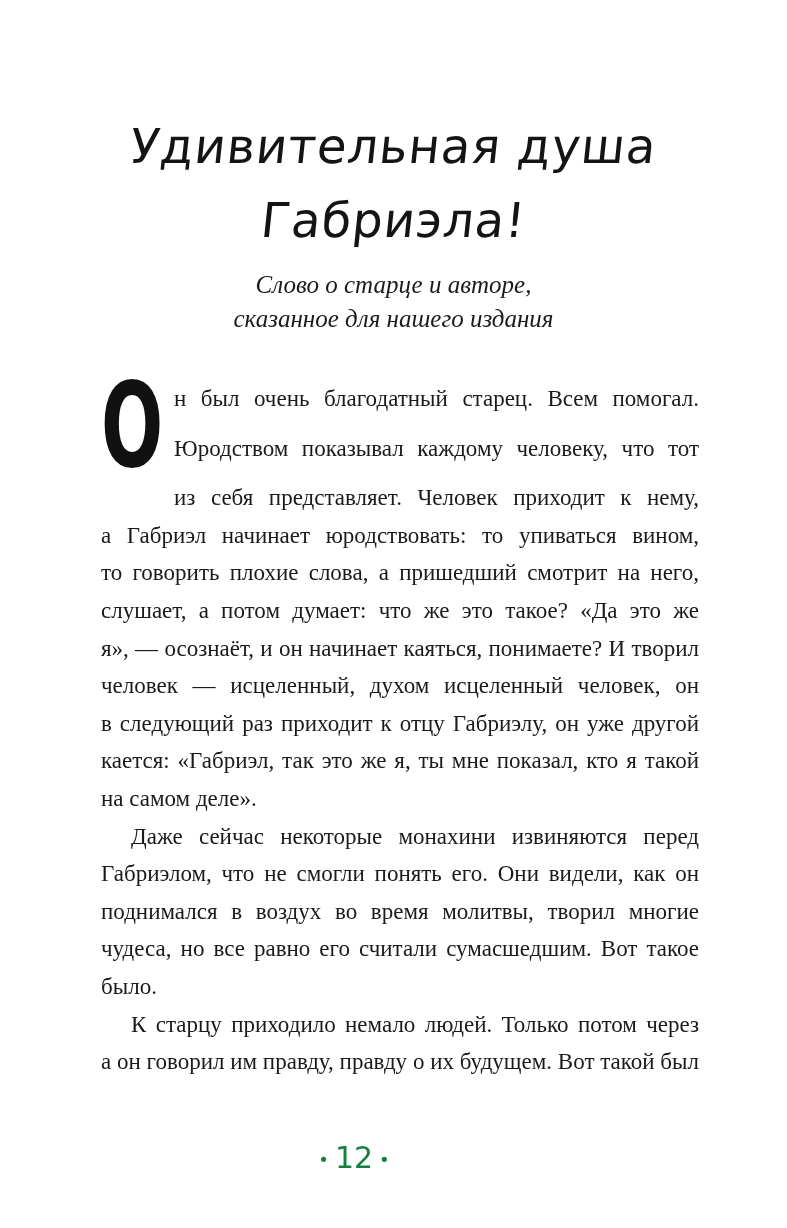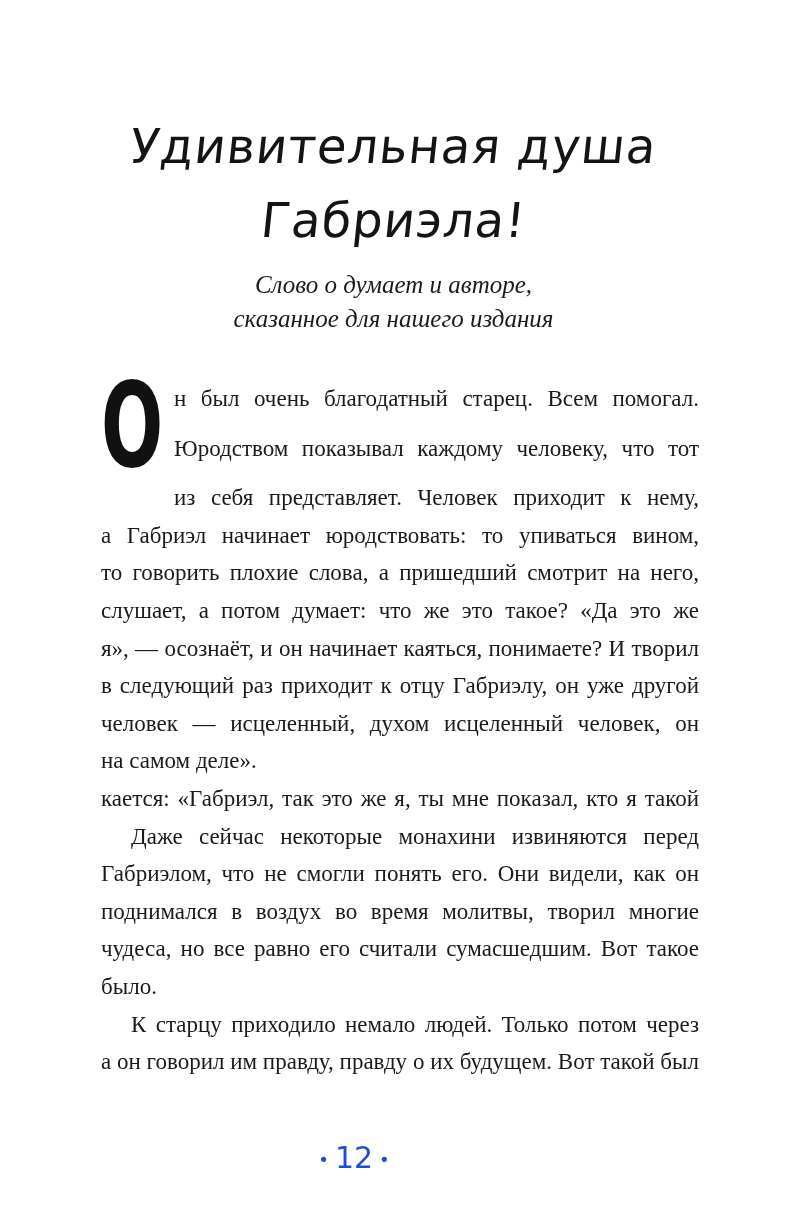--- a/index.html
+++ b/index.html
@@ -29,48 +29,48 @@
     .line.indent { padding-left: 30px; }
     .line.drop { padding-left: 73px; margin-top: 12px; }
     .dropcap {
       position: absolute; left: 101px; top: 370px;
       font-family: "DejaVu Sans", sans-serif; font-size: 118px; line-height: 110px;
       font-weight: bold; color: #111;
       transform: scaleX(0.62); transform-origin: left top;
     }
     .page-number {
       position: absolute; top: 1140px; left: 0; width: 708px; text-align: center;
-      font-family: "DejaVu Sans", sans-serif; font-size: 30px; color: #1d4ed8;
+      font-family: "DejaVu Sans", sans-serif; font-size: 30px; color: #15803d;
     }
     .page-number .dot { font-size: 18px; vertical-align: middle; margin: 0 6px; }
   </style>
 </head>
 <body>
 
 <div class="title l1">Удивительная душа</div>
 <div class="title l2">Габриэла!</div>
 
-<div class="subtitle l1">Слово о думает и авторе,</div>
+<div class="subtitle l1">Слово о старце и авторе,</div>
 <div class="subtitle l2">сказанное для нашего издания</div>
 
 <div class="dropcap">О</div>
 
 <div class="body-text" style="top:368px;">
   <div>
     <div class="line drop">н был очень благодатный старец. Всем помогал.</div>
     <div class="line drop">Юродством показывал каждому человеку, что тот</div>
     <div class="line drop">из себя представляет. Человек приходит к нему,</div>
     <div class="line">а Габриэл начинает юродствовать: то упиваться вином,</div>
     <div class="line">то говорить плохие слова, а пришедший смотрит на него,</div>
     <div class="line">слушает, а потом думает: что же это такое? «Да это же</div>
     <div class="line">я», — осознаёт, и он начинает каяться, понимаете? И творил</div>
+    <div class="line">человек — исцеленный, духом исцеленный человек, он</div>
     <div class="line">в следующий раз приходит к отцу Габриэлу, он уже другой</div>
-    <div class="line">человек — исцеленный, духом исцеленный человек, он</div>
+    <div class="line">кается: «Габриэл, так это же я, ты мне показал, кто я такой</div>
     <div class="line last">на самом деле».</div>
-    <div class="line">кается: «Габриэл, так это же я, ты мне показал, кто я такой</div>
   </div>
   <div>
     <div class="line indent">Даже сейчас некоторые монахини извиняются перед</div>
     <div class="line">Габриэлом, что не смогли понять его. Они видели, как он</div>
     <div class="line">поднимался в воздух во время молитвы, творил многие</div>
     <div class="line">чудеса, но все равно его считали сумасшедшим. Вот такое</div>
     <div class="line last">было.</div>
   </div>
   <div>
     <div class="line indent">К старцу приходило немало людей. Только потом через</div>

